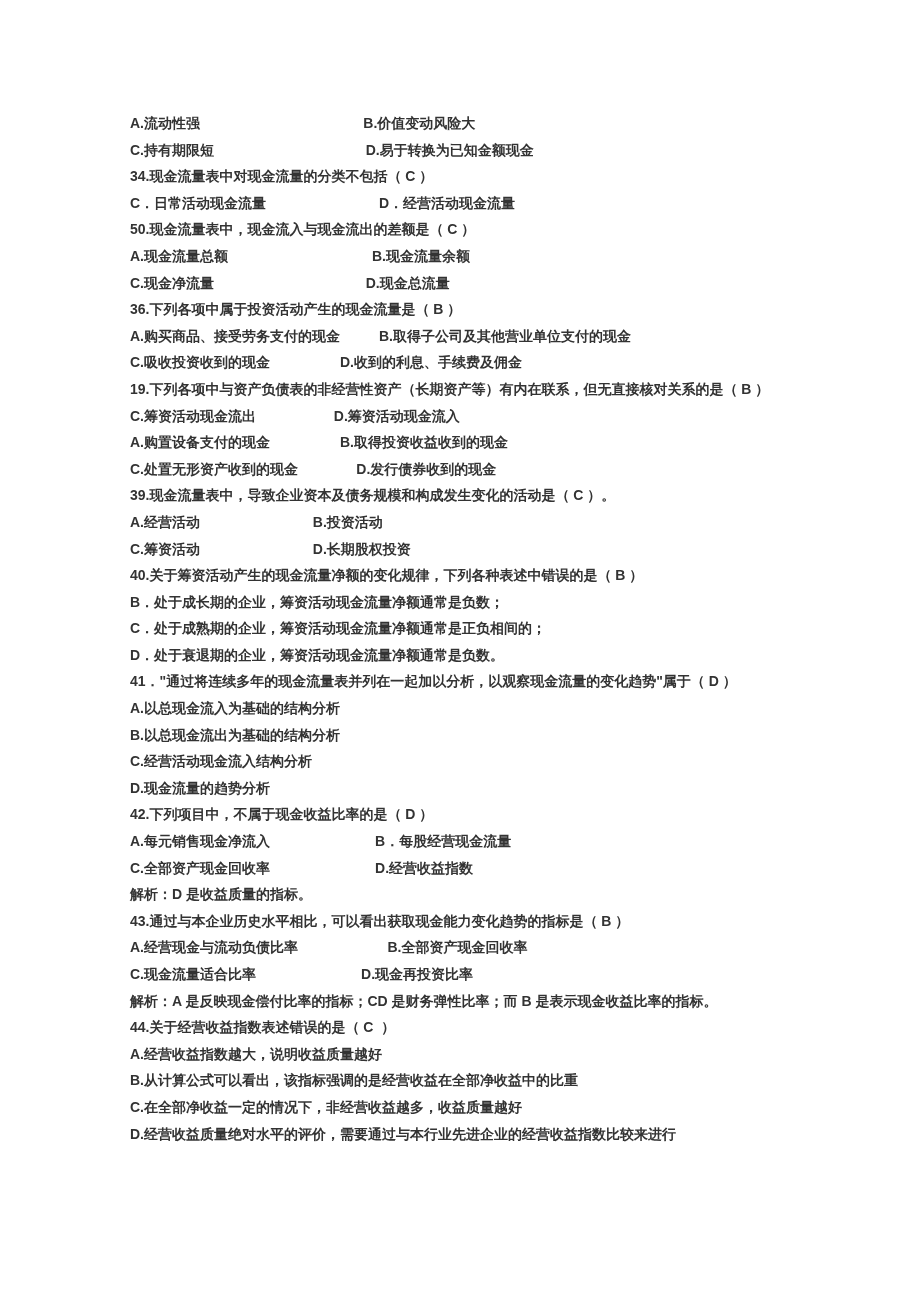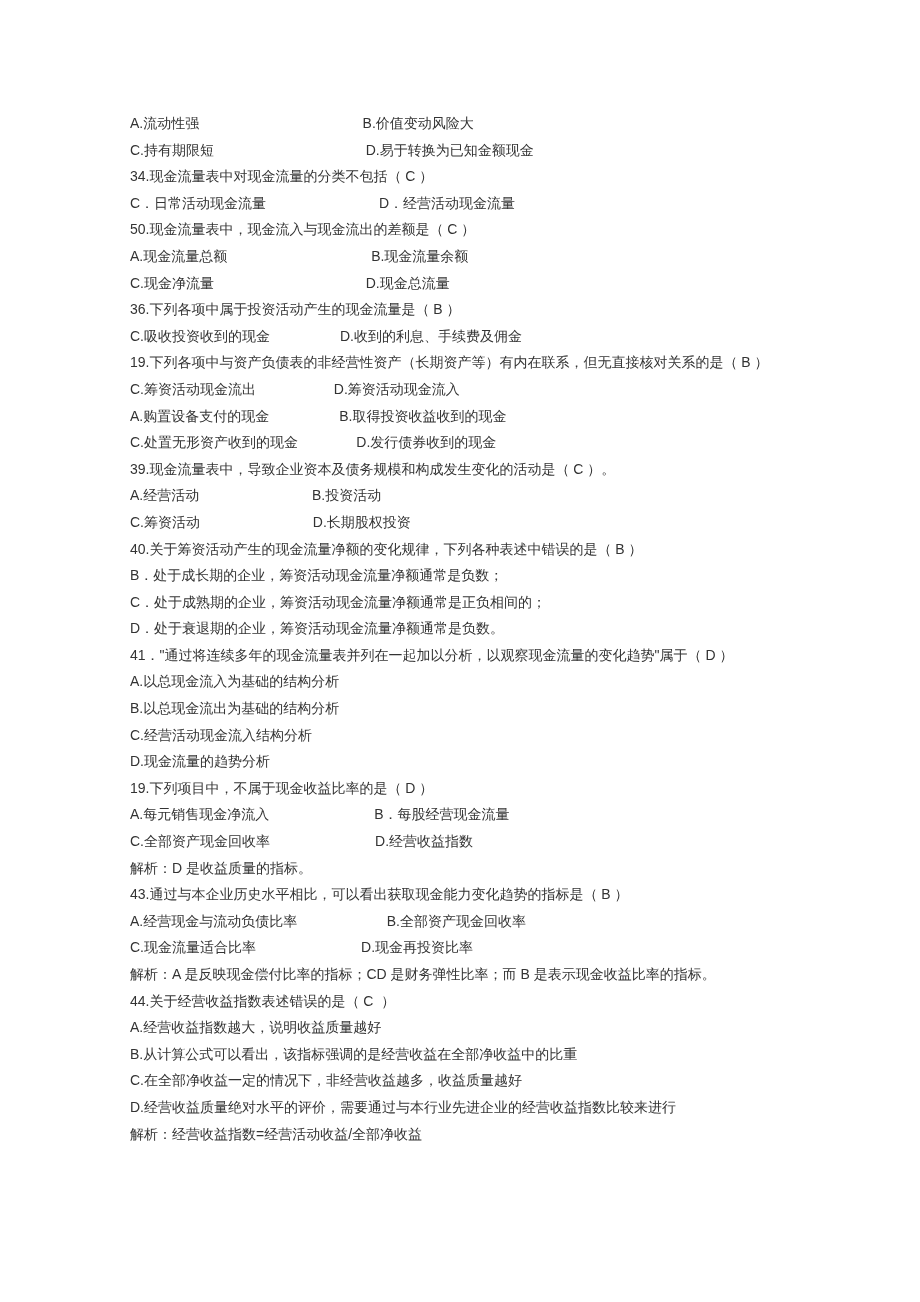--- a/index.html
+++ b/index.html
@@ -8,58 +8,59 @@
     line-height: 1.9;
     color: #333;
     background: #fff;
     margin: 0;
     padding: 110px 130px 120px 130px;
     width: 920px;
     box-sizing: border-box;
   }
   .line {
     white-space: pre;
+    font-weight: bold;
   }
 </style>
 </head>
 <body>
 
 <div id="content">
     <div class="line">A.流动性强                                          B.价值变动风险大</div>
     <div class="line">C.持有期限短                                       D.易于转换为已知金额现金</div>
     <div class="line">34.现金流量表中对现金流量的分类不包括（ C ）</div>
     <div class="line">C．日常活动现金流量                             D．经营活动现金流量</div>
     <div class="line">50.现金流量表中，现金流入与现金流出的差额是（ C ）</div>
     <div class="line">A.现金流量总额                                     B.现金流量余额</div>
     <div class="line">C.现金净流量                                       D.现金总流量</div>
     <div class="line">36.下列各项中属于投资活动产生的现金流量是（ B ）</div>
+    <div class="line">A.购买商品、接受劳务支付的现金          B.取得子公司及其他营业单位支付的现金</div>
     <div class="line">C.吸收投资收到的现金                  D.收到的利息、手续费及佣金</div>
     <div class="line">19.下列各项中与资产负债表的非经营性资产（长期资产等）有内在联系，但无直接核对关系的是（ B ）</div>
     <div class="line">C.筹资活动现金流出                    D.筹资活动现金流入</div>
     <div class="line">A.购置设备支付的现金                  B.取得投资收益收到的现金</div>
     <div class="line">C.处置无形资产收到的现金               D.发行债券收到的现金</div>
     <div class="line">39.现金流量表中，导致企业资本及债务规模和构成发生变化的活动是（ C ）。</div>
     <div class="line">A.经营活动                             B.投资活动</div>
     <div class="line">C.筹资活动                             D.长期股权投资</div>
     <div class="line">40.关于筹资活动产生的现金流量净额的变化规律，下列各种表述中错误的是（ B ）</div>
     <div class="line">B．处于成长期的企业，筹资活动现金流量净额通常是负数；</div>
     <div class="line">C．处于成熟期的企业，筹资活动现金流量净额通常是正负相间的；</div>
     <div class="line">D．处于衰退期的企业，筹资活动现金流量净额通常是负数。</div>
     <div class="line">41．"通过将连续多年的现金流量表并列在一起加以分析，以观察现金流量的变化趋势"属于（ D ）</div>
     <div class="line">A.以总现金流入为基础的结构分析</div>
     <div class="line">B.以总现金流出为基础的结构分析</div>
     <div class="line">C.经营活动现金流入结构分析</div>
     <div class="line">D.现金流量的趋势分析</div>
-    <div class="line">19.下列项目中，不属于现金收益比率的是（ D ）</div>
+    <div class="line">42.下列项目中，不属于现金收益比率的是（ D ）</div>
     <div class="line">A.每元销售现金净流入                           B．每股经营现金流量</div>
     <div class="line">C.全部资产现金回收率                           D.经营收益指数</div>
     <div class="line">解析：D 是收益质量的指标。</div>
     <div class="line">43.通过与本企业历史水平相比，可以看出获取现金能力变化趋势的指标是（ B ）</div>
     <div class="line">A.经营现金与流动负债比率                       B.全部资产现金回收率</div>
     <div class="line">C.现金流量适合比率                           D.现金再投资比率</div>
     <div class="line">解析：A 是反映现金偿付比率的指标；CD 是财务弹性比率；而 B 是表示现金收益比率的指标。</div>
     <div class="line">44.关于经营收益指数表述错误的是（ C  ）</div>
     <div class="line">A.经营收益指数越大，说明收益质量越好</div>
     <div class="line">B.从计算公式可以看出，该指标强调的是经营收益在全部净收益中的比重</div>
     <div class="line">C.在全部净收益一定的情况下，非经营收益越多，收益质量越好</div>
     <div class="line">D.经营收益质量绝对水平的评价，需要通过与本行业先进企业的经营收益指数比较来进行</div>
-    <div class="line">解析：经营收益指数=经营活动收益/全部净收益</div>
   </div>
 
 </body></html>

